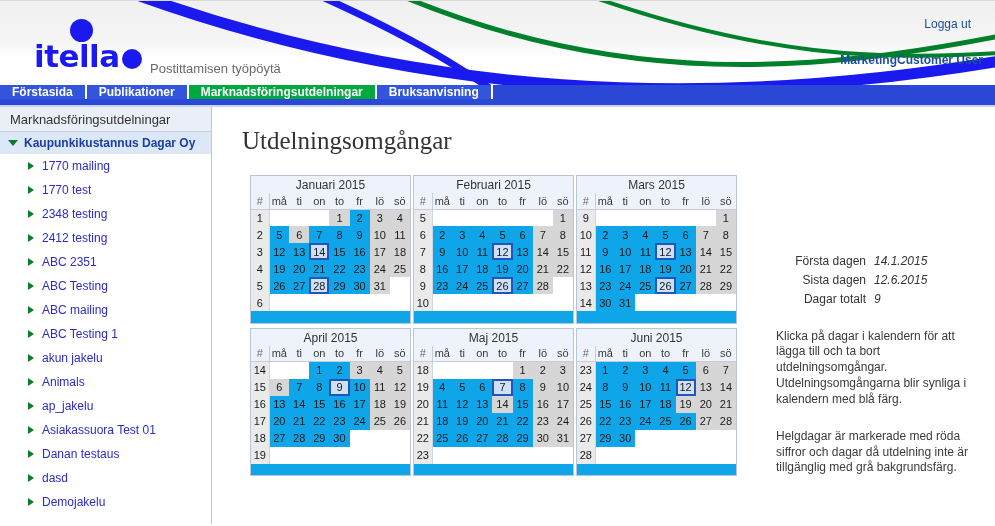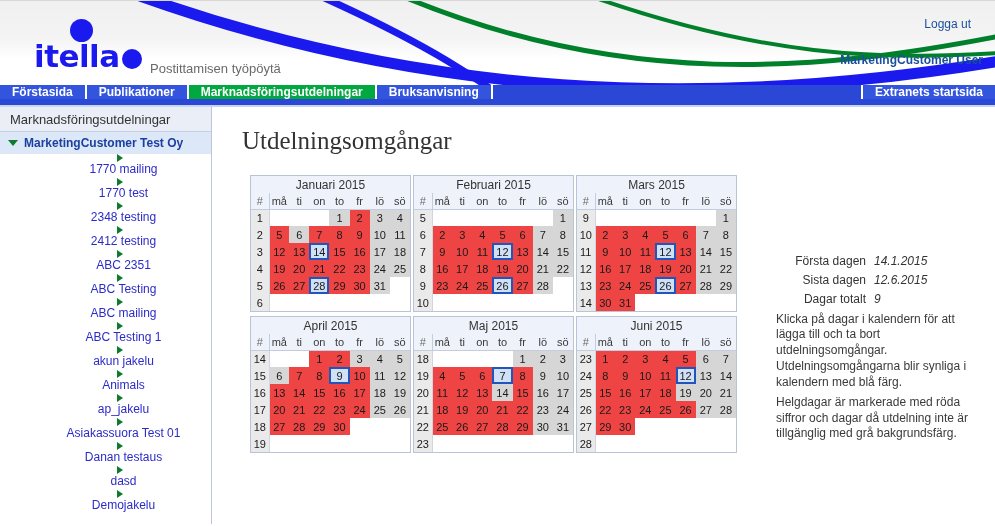--- a/index.html
+++ b/index.html
@@ -146,21 +146,20 @@
     border-top: 4.5px solid transparent;
     border-bottom: 4.5px solid transparent;
     border-left: 6px solid #0d7a2e;
     display: inline-block;
   }
   .tree-item {
     display: flex; align-items: center;
     height: 24px;
     padding-left: 28px;
     cursor: pointer;
-    flex-direction: column;
   }
   .tree-item .label {
     color: #2b2bc8; font-size: 12px; margin-left: 8px;
     white-space: nowrap;
   }
 
   
   #main {
     flex: 1;
     position: relative;
@@ -182,21 +181,21 @@
 
   
   #cal-grid {
     margin-left: 38px;
     display: grid;
     grid-template-columns: repeat(3, 162px);
     gap: 4px 1px;
   }
   .cal {
     border: 1px solid #b9c4d6;
-    background: #ef4444;
+    background: #0ea5e9;
     width: 161px;
   }
   .cal-title {
     text-align: center;
     font-size: 12px;
     color: #333;
     background: #eef2fa;
     padding: 1px 0 0 0;
     height: 17px;
     line-height: 16px;
@@ -261,21 +260,21 @@
   }
   .info-label {
     width: 98px;
     text-align: right;
     font-weight: normal;
     padding-right: 8px;
     white-space: nowrap;
   }
   .info-value { white-space: nowrap; font-style: italic; }
   .info-para {
-    margin-top: 4px;
+    margin-top: 21px;
     font-size: 12px;
     color: #3a3a3a;
     line-height: 1.32;
   }
 </style>
 </head>
 <body>
 
 <div id="banner">
   <svg id="banner-svg" width="995" height="85" viewBox="0 0 995 85">
@@ -305,30 +304,29 @@
         <span>Publikationer</span>
       </div>
       <div class="nav-item active">
         <span>Marknadsföringsutdelningar</span>
       </div>
       <div class="nav-item">
         <span>Bruksanvisning</span>
       </div>
     </div>
   <div id="nav-spacer"></div>
-  <div id="nav-right">Extranets startsida</div>
 </div>
 
 <div id="layout">
 
   <div id="sidebar">
     <div id="sidebar-title">Marknadsföringsutdelningar</div>
     <div class="tree-root">
       <span class="caret-down"></span>
-      <span class="label">MarketingCustomer Test Oy</span>
+      <span class="label">Kaupunkikustannus Dagar Oy</span>
     </div>
     <div id="sidebar-items">
         <div class="tree-item">
           <span class="caret-right"></span>
           <span class="label">1770 mailing</span>
         </div>
         <div class="tree-item">
           <span class="caret-right"></span>
           <span class="label">1770 test</span>
         </div>

